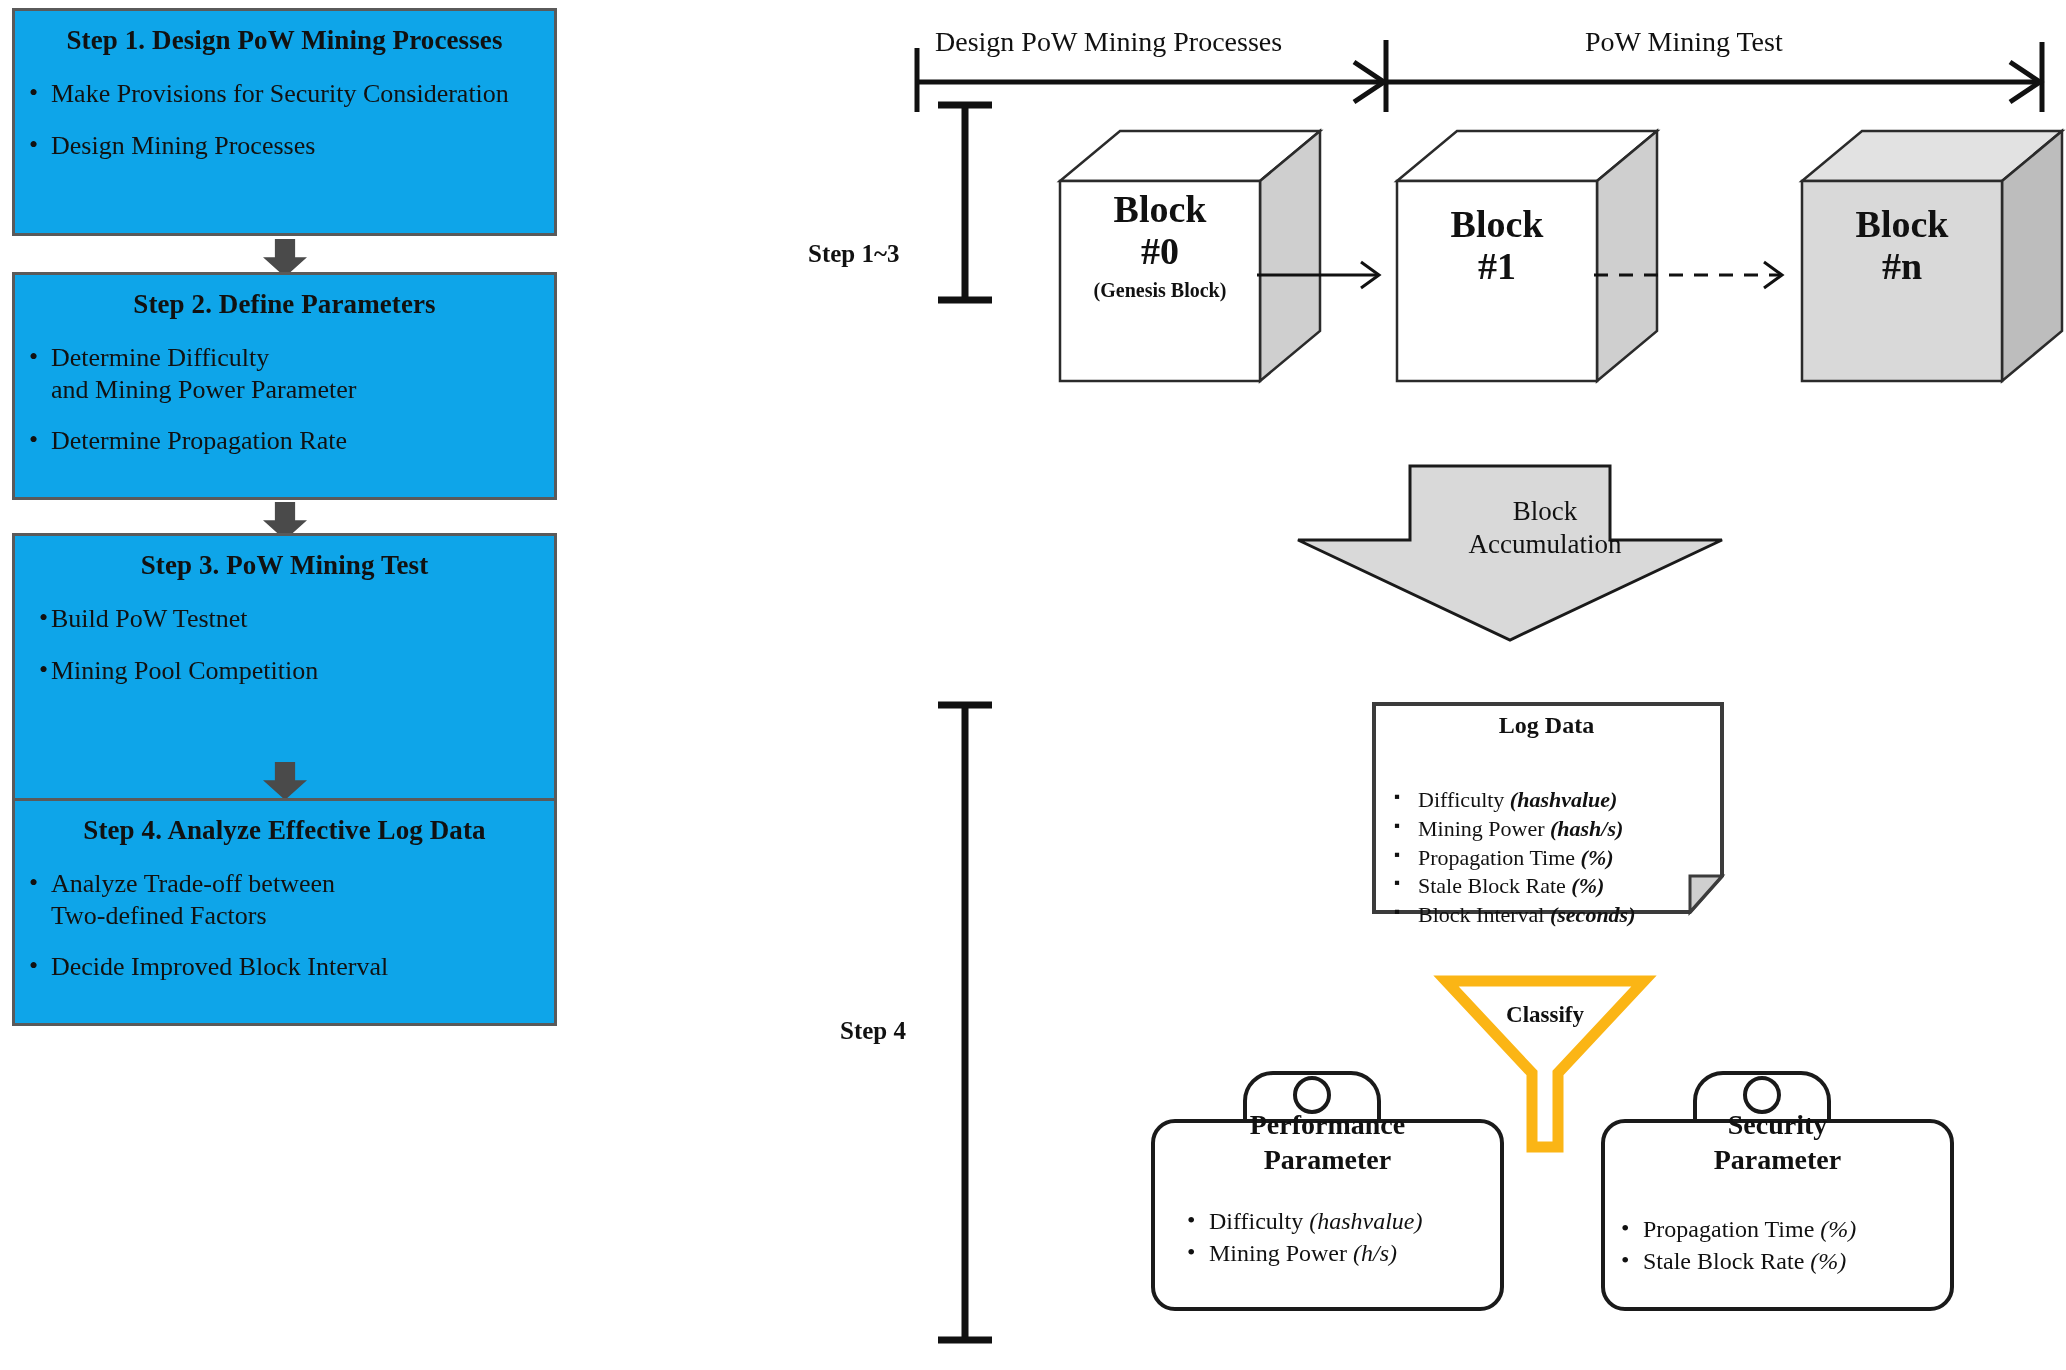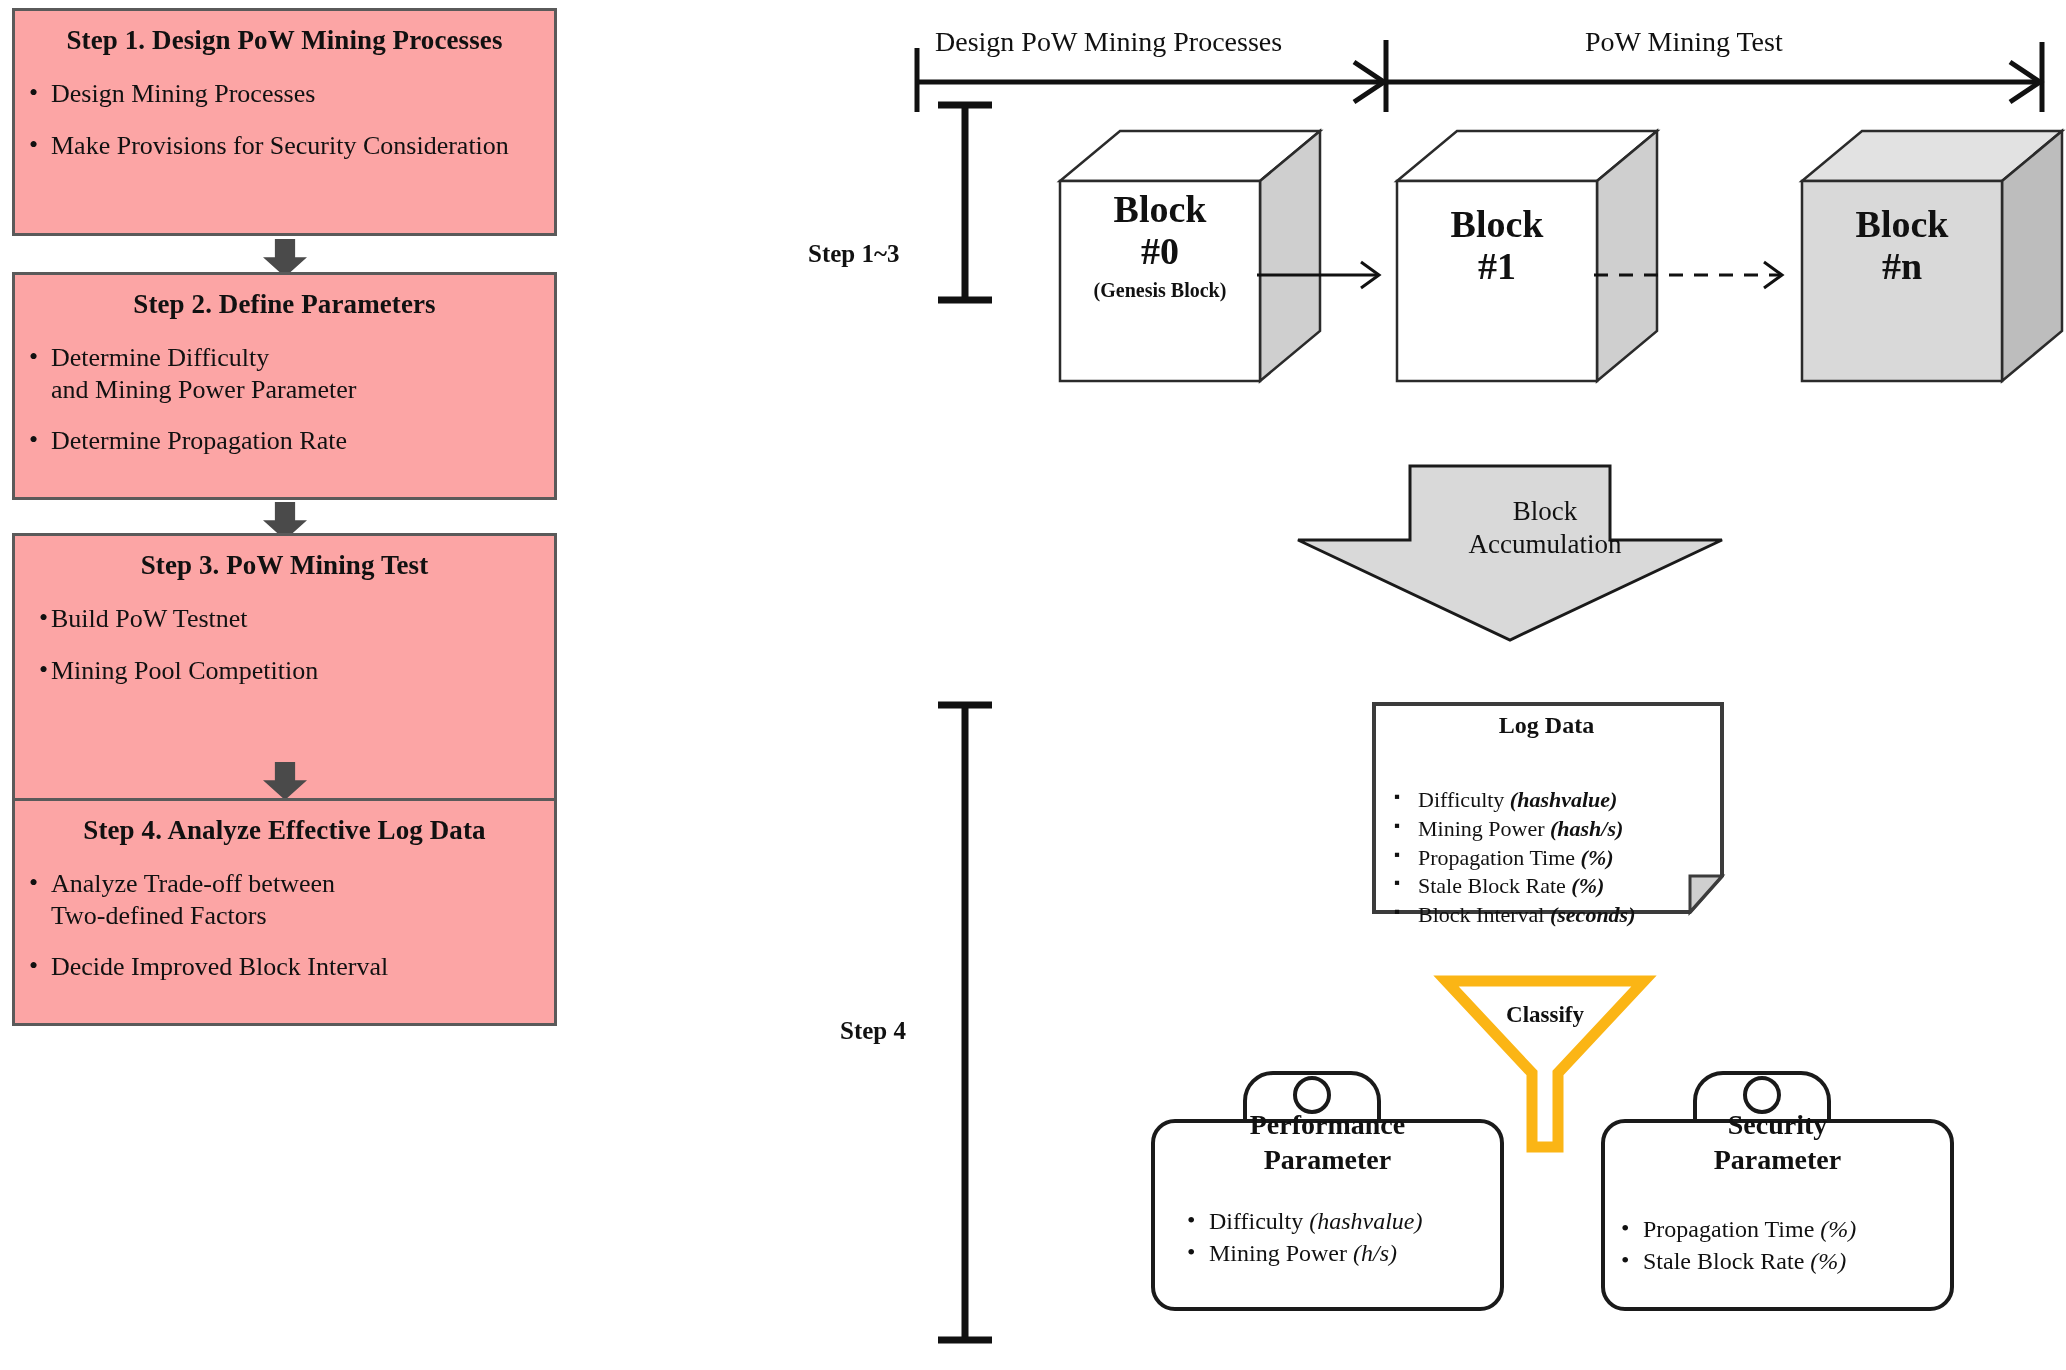--- a/index.html
+++ b/index.html
@@ -1,21 +1,21 @@
 <!DOCTYPE html>
 <html><head>
 <meta charset="utf-8">
 <style>
   html,body{margin:0;padding:0;background:#ffffff;}
   body{width:2066px;height:1370px;position:relative;overflow:hidden;
        font-family:"Liberation Serif","DejaVu Serif",serif;color:#111111;}
 
   
   .step-box{position:absolute;left:12px;width:545px;border:3px solid #5a5a5a;
-            background:#fca5a5;box-sizing:border-box;}
+            background:#0ea5e9;box-sizing:border-box;}
   #step-box-1{top:8px;height:228px;}
   #step-box-2{top:272px;height:228px;}
   #step-box-3{top:533px;height:296px;}
   #step-box-4{top:798px;height:555px;}
   #step-box-4{height:228px;}
   .step-title{text-align:center;font-weight:bold;font-size:27px;margin-top:14px;
               letter-spacing:.1px;}
   .step-list{margin:0;padding:0;list-style:none;margin-top:22px;}
   .step-list li{font-size:26px;line-height:1.22;padding-left:36px;position:relative;
                 margin-bottom:20px;}
@@ -86,24 +86,24 @@
 
   svg{display:block;overflow:visible;}
 </style>
 </head>
 <body>
 
 <div class="step-box" id="step-box-1">
   <div class="step-title">Step 1. Design PoW Mining Processes</div>
   <ul class="step-list">
     <li>
+        <span class="lk">Make Provisions for Security Consideration</span>
+      </li>
+    <li>
         <span class="lk">Design Mining Processes</span>
-      </li>
-    <li>
-        <span class="lk">Make Provisions for Security Consideration</span>
       </li>
   </ul>
 </div>
 
 <div class="flow-arrow" id="flow-arrow-1"></div>
 
 <div class="step-box" id="step-box-2">
   <div class="step-title">Step 2. Define Parameters</div>
   <ul class="step-list">
     <li>

